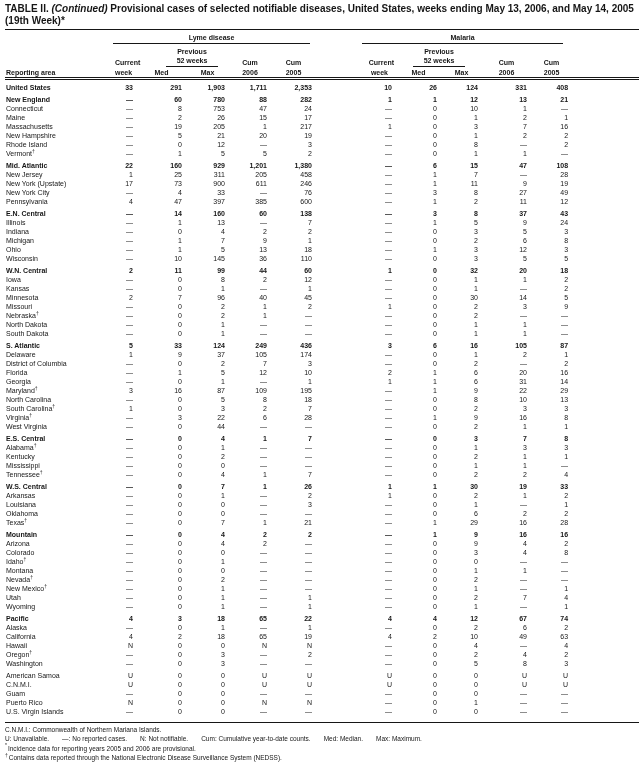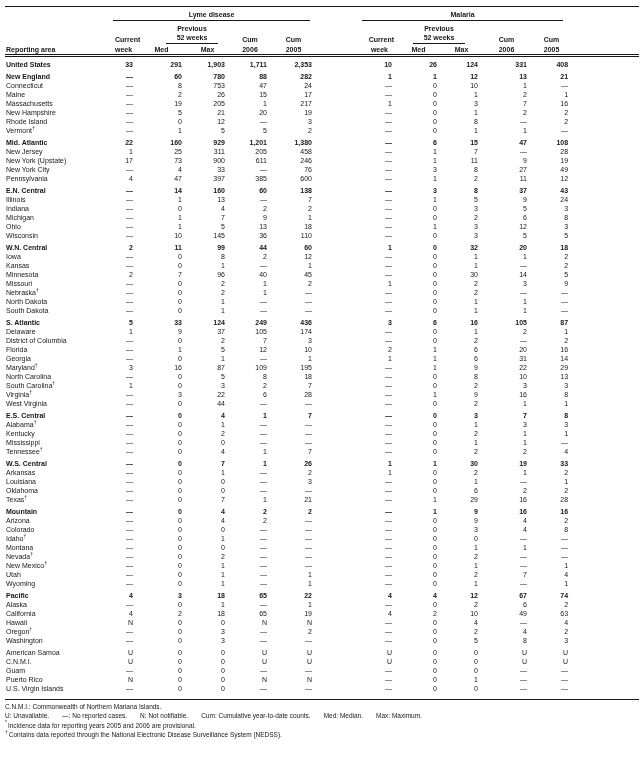--- a/index.html
+++ b/index.html
@@ -32,20 +32,26 @@
   sup{font-size:5px;vertical-align:super;line-height:0;}
   .footrule{width:634px;border-top:1.5px solid #161616;margin-top:6px;}
   .footnotes{font-size:6.5px;line-height:9.3px;margin-top:2px;}
   .legend span{margin-right:13px;}
   .fnote sup{margin-right:1px;}
 </style>
 </head>
 <body>
 
 <div class="page">
+  <div class="title">
+    <span>TABLE II.</span>
+    <span class="bi">(Continued)</span>
+    <span>Provisional cases of selected notifiable diseases, United States, weeks ending May 13, 2006, and May 14, 2005</span>
+    <div>(19th Week)*</div>
+  </div>
 
   <table>
     <colgroup>
       <col style="width:96px">
         <col style="width:36px">
         <col style="width:49px">
         <col style="width:43px">
         <col style="width:42px">
         <col style="width:45px">
       <col style="width:80px">

